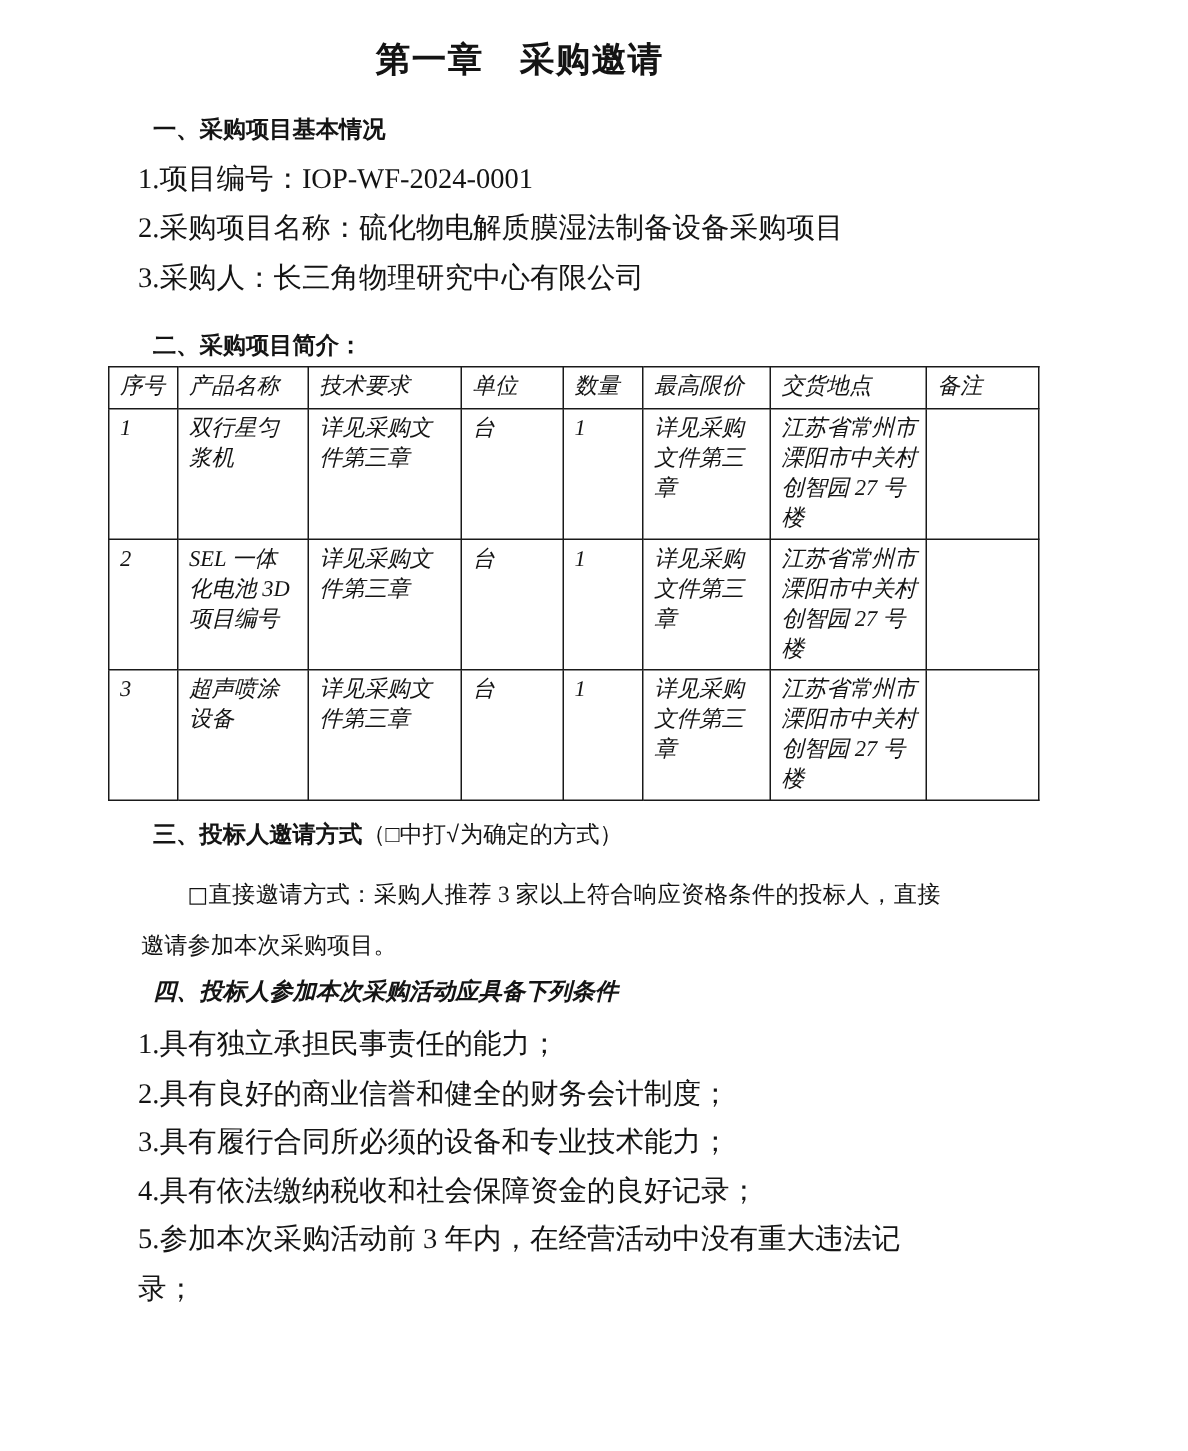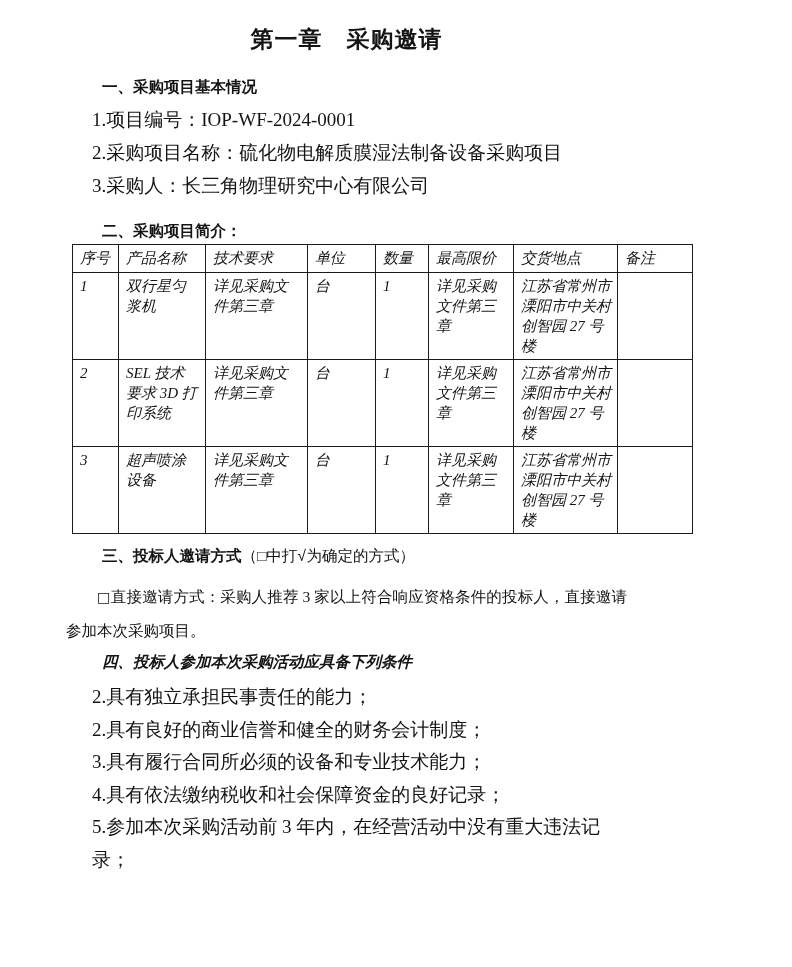--- a/index.html
+++ b/index.html
@@ -74,21 +74,21 @@
   .col-note { width: 75px; }
   td.just { text-align: justify; }
   p.opt {
     margin: 0;
     font-size: 15.5px;
     line-height: 33px;
     text-indent: 31px;
     text-align: justify;
   }
   p.opt1 { margin-top: 22px; }
-  p.opt2 { margin-top: 12px; }
+  p.opt2 { margin-top: 12px; margin-left: 28px; }
   .box-glyph { font-family: "DejaVu Sans", sans-serif; font-size: 14.5px; }
 </style>
 </head>
 <body>
 
 <div class="page">
 
   <div class="doc-title">第一章　采购邀请</div>
 
   <div class="sec-heading h1">一、采购项目基本情况</div>
@@ -129,21 +129,21 @@
         <td class="just">双行星匀浆机</td>
         <td class="just">详见采购文件第三章</td>
         <td>台</td>
         <td>1</td>
         <td class="just">详见采购文件第三章</td>
         <td class="just">江苏省常州市溧阳市中关村创智园 27 号楼</td>
         <td></td>
       </tr>
       <tr>
         <td>2</td>
-        <td class="just">SEL 技术要求 3D 打印系统</td>
+        <td class="just">SEL 一体化电池 3D 项目编号</td>
         <td class="just">详见采购文件第三章</td>
         <td>台</td>
         <td>1</td>
         <td class="just">详见采购文件第三章</td>
         <td class="just">江苏省常州市溧阳市中关村创智园 27 号楼</td>
         <td></td>
       </tr>
       <tr>
         <td>3</td>
         <td class="just">超声喷涂设备</td>
@@ -161,20 +161,20 @@
     <span>三、投标人邀请方式</span><span class="normal">（□中打√为确定的方式）</span>
   </div>
 
 
   <p class="opt opt2">
     <span class="box-glyph">□</span><span>直接邀请方式：采购人推荐 3 家以上符合响应资格条件的投标人，直接邀请参加本次采购项目。</span>
   </p>
 
   <div class="sec-heading h4">四、投标人参加本次采购活动应具备下列条件</div>
   <div class="item-list s4">
-    <div class="item">2.具有独立承担民事责任的能力；</div>
+    <div class="item">1.具有独立承担民事责任的能力；</div>
     <div class="item">2.具有良好的商业信誉和健全的财务会计制度；</div>
     <div class="item">3.具有履行合同所必须的设备和专业技术能力；</div>
     <div class="item">4.具有依法缴纳税收和社会保障资金的良好记录；</div>
     <div class="item">5.参加本次采购活动前 3 年内，在经营活动中没有重大违法记录；</div>
   </div>
 
 </div>
 
 </body></html>

